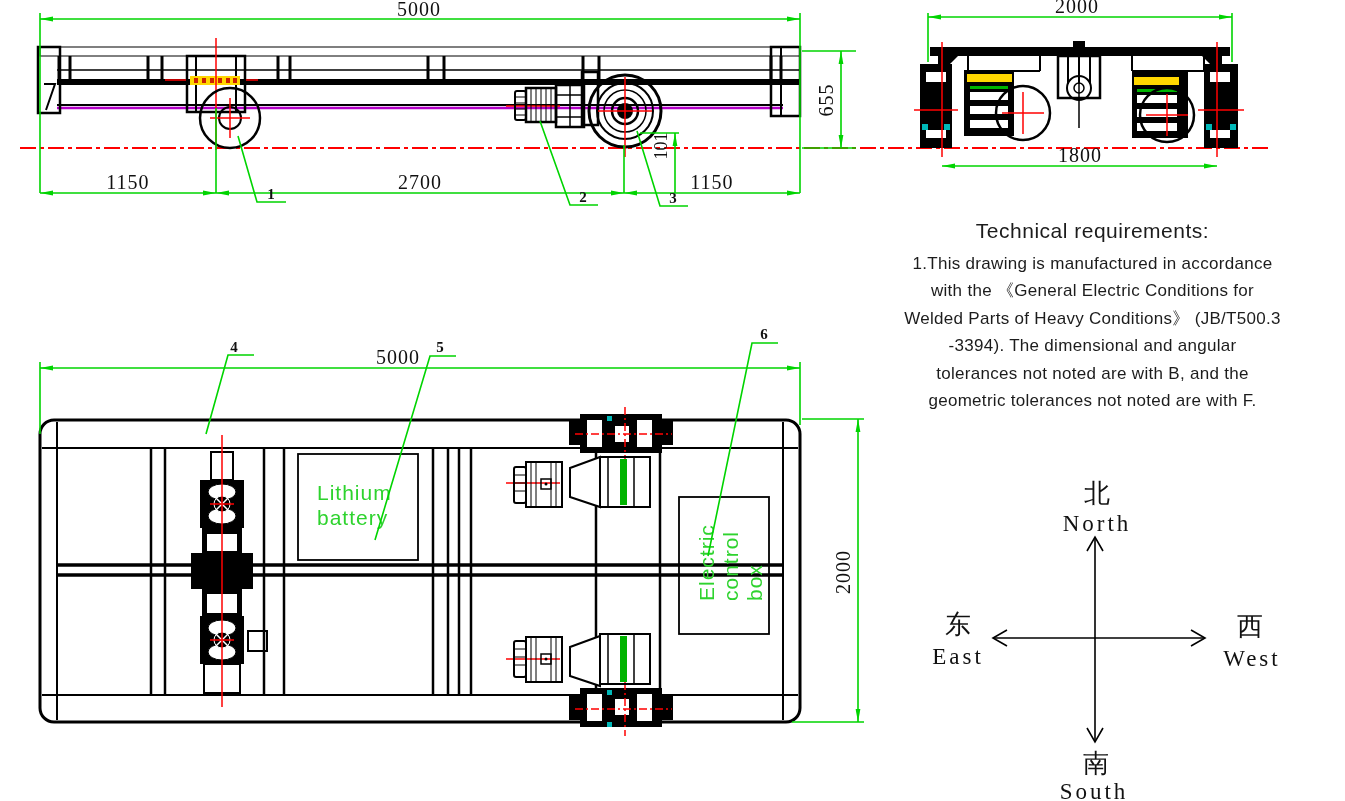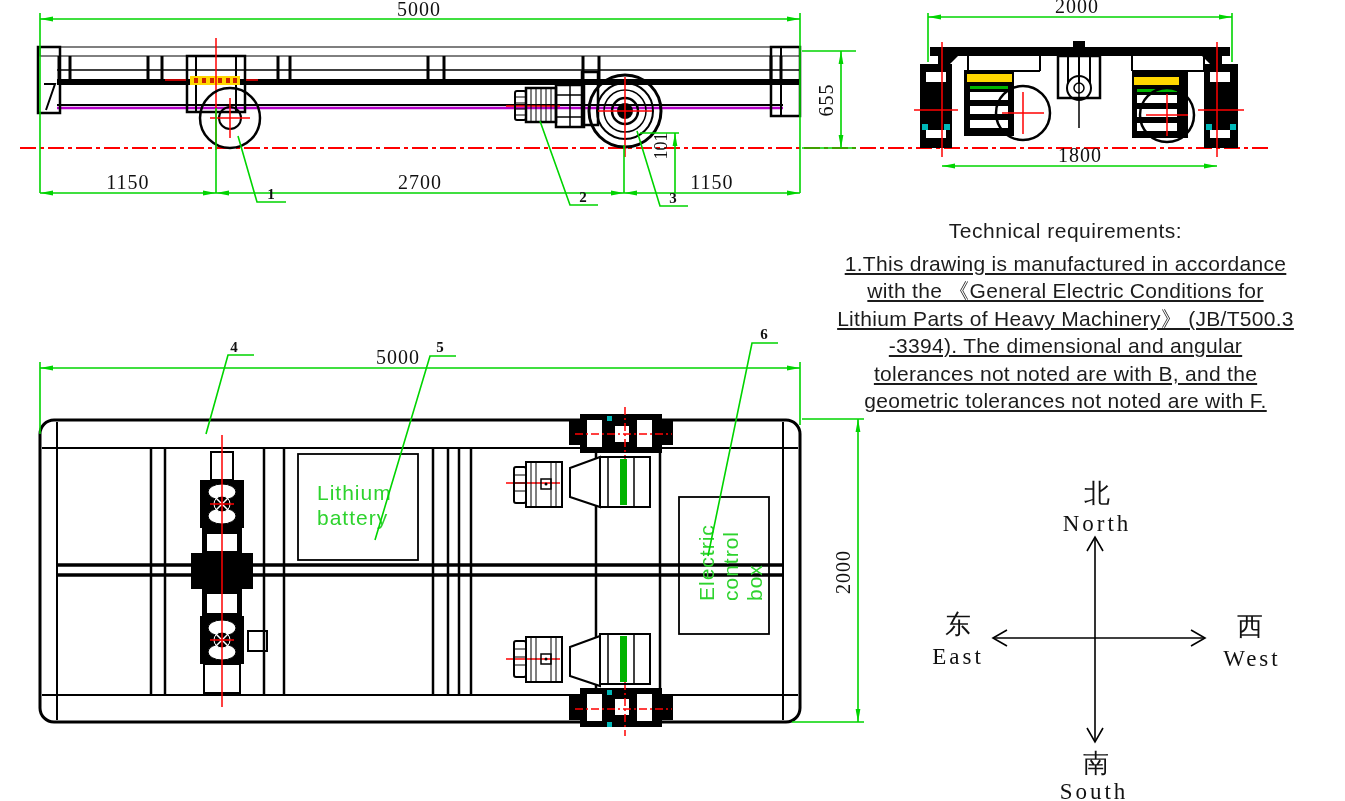--- a/index.html
+++ b/index.html
@@ -8,23 +8,23 @@
   svg{position:absolute;left:0;top:0;}
   .dim{font-family:"Liberation Serif",serif;font-size:20px;fill:#111;letter-spacing:1px;}
   .dimsm{font-family:"Liberation Serif",serif;font-size:18px;fill:#111;}
   .co{font-family:"Liberation Serif",serif;font-size:15px;font-weight:bold;fill:#111;}
   .glabel{font-family:"Liberation Sans",sans-serif;font-size:21px;fill:#2ed32e;letter-spacing:1px;}
   .cen{font-family:"Liberation Serif",serif;font-size:23px;fill:#111;letter-spacing:3px;}
   .ccn{font-family:"DejaVu Sans",sans-serif;font-size:26px;fill:#111;}
   .gl{stroke:#00d400;stroke-width:1.6;fill:none;}
   .rl{stroke:#ff0000;stroke-width:1.5;fill:none;}
   .bl{stroke:#000;fill:none;}
-  .tech{position:absolute;left:828px;top:218px;width:475px;text-align:center;color:#1c1c1c;}
+  .tech{position:absolute;left:855px;top:218px;width:475px;text-align:center;color:#1c1c1c;}
   .tech-title{font-size:21px;line-height:26px;margin-bottom:6px;letter-spacing:0.5px;}
-  .tech-line{font-size:21px;line-height:27.4px;letter-spacing:0.3px;text-decoration:underline;}
+  .tech-line{font-size:17px;line-height:27.4px;letter-spacing:0.3px;}
 </style>
 </head>
 <body>
 
 <div id="canvas">
 <svg width="1345" height="801" viewBox="0 0 1345 801">
   <defs>
     <marker id="ar" markerWidth="14" markerHeight="6" refX="13" refY="3" orient="auto-start-reverse" markerUnits="userSpaceOnUse">
       <path d="M0,0.6 L13,3 L0,5.4 Z" fill="#00d400"></path>
     </marker>
@@ -375,18 +375,18 @@
     <text class="cen" x="1252" y="666" text-anchor="middle">West</text>
     <text class="ccn" x="1096" y="772" text-anchor="middle">南</text>
     <text class="cen" x="1094" y="799" text-anchor="middle">South</text>
   </g>
 </svg>
 
 <div class="tech">
   <div class="tech-title">Technical requirements:</div>
   <div class="tech-line">1.This drawing is manufactured in accordance</div>
   <div class="tech-line">with the 《General Electric Conditions for</div>
-  <div class="tech-line">Lithium Parts of Heavy Machinery》 (JB/T500.3</div>
+  <div class="tech-line">Welded Parts of Heavy Conditions》 (JB/T500.3</div>
   <div class="tech-line">-3394). The dimensional and angular</div>
   <div class="tech-line">tolerances not noted are with B, and the</div>
   <div class="tech-line">geometric tolerances not noted are with F.</div>
 </div>
 </div>
 
 </body></html>

